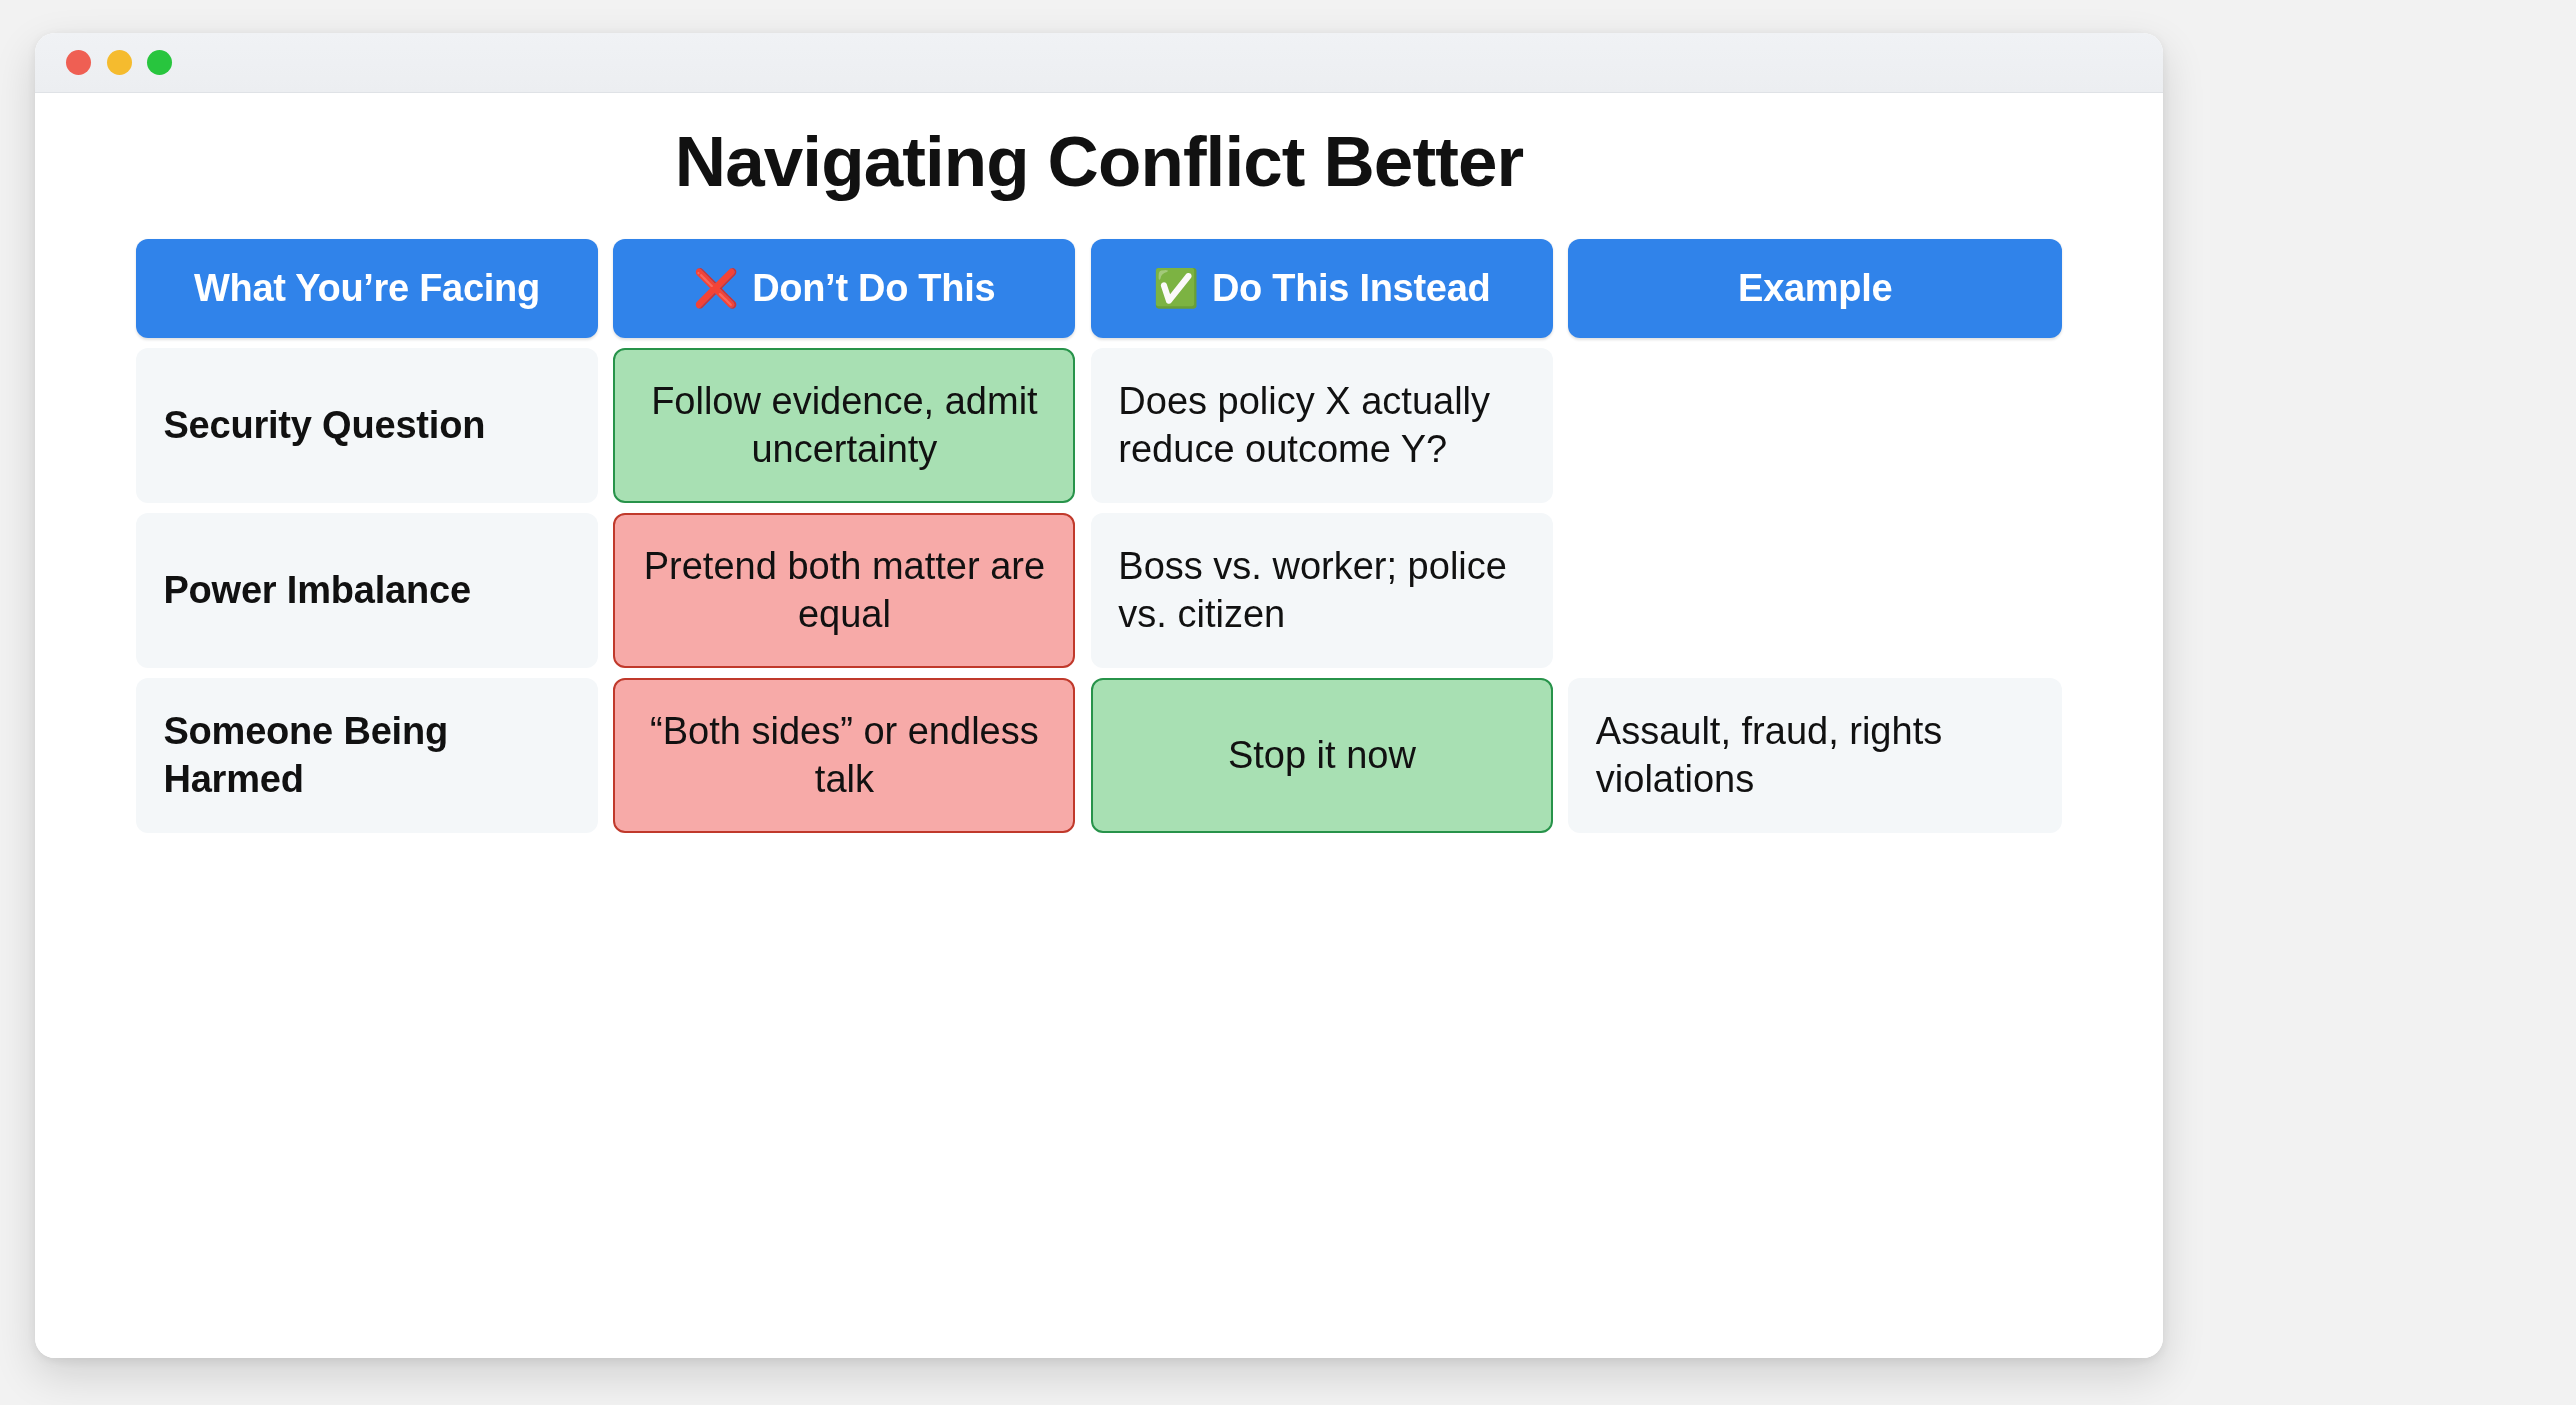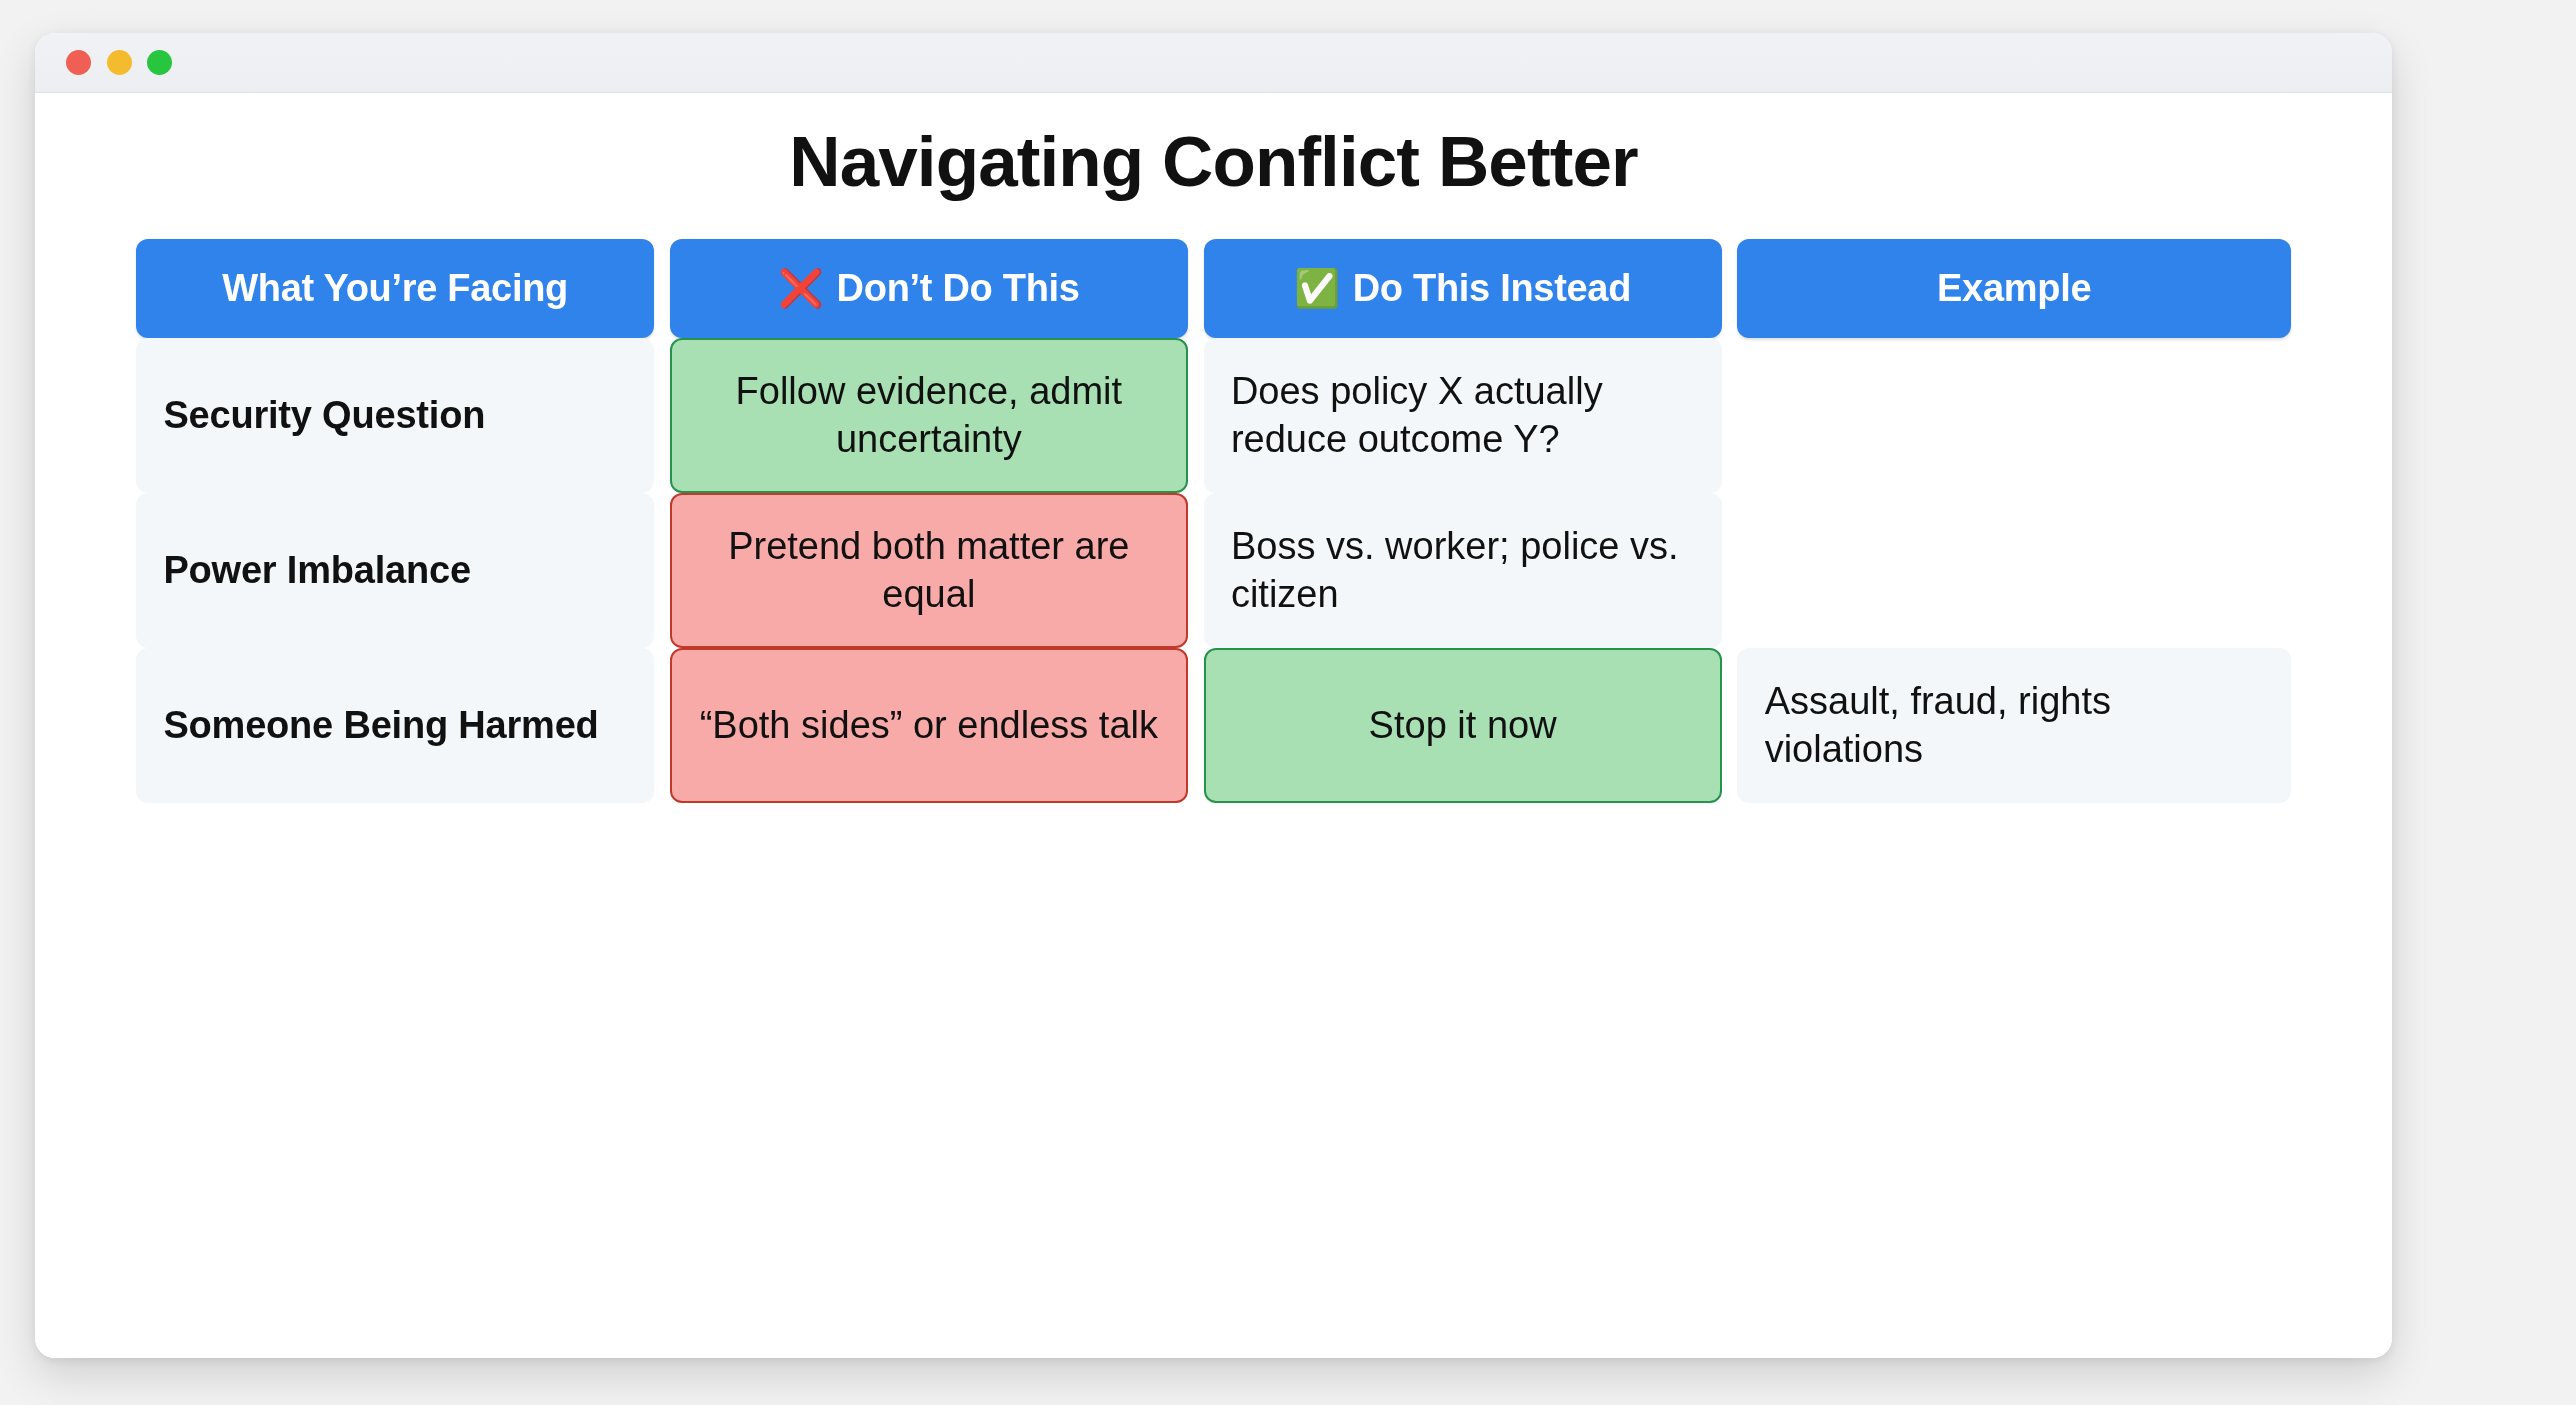--- a/index.html
+++ b/index.html
@@ -9,21 +9,21 @@
     height: 1405px;
     background: #f2f2f2;
     font-family: "Liberation Sans", sans-serif;
     overflow: hidden;
   }
 
   #window {
     position: absolute;
     left: 35px;
     top: 33px;
-    width: 2357px;
+    width: 2128px;
     height: 1325px;
     background: #ffffff;
     border-radius: 20px;
     box-shadow: 0 16.5px 44px rgba(0,0,0,0.14), 0 2.7px 9.1px rgba(0,0,0,0.07);
     overflow: hidden;
     display: flex;
     flex-direction: column;
   }
 
   #titlebar {
@@ -62,21 +62,21 @@
     color: #111111;
     letter-spacing: -0.9px;
     margin: 0 0 38px 0;
     line-height: 1.08;
     font-family: "Liberation Sans", sans-serif;
   }
 
   #table {
     display: flex;
     flex-direction: column;
-    gap: 0;
+    gap: 10px;
   }
 
   .row {
     display: grid;
     grid-template-columns: 1.02fr 1.02fr 1.02fr 1.09fr;
     gap: 15.6px;
   }
 
   .header-cell {
     background: #3083ea;

